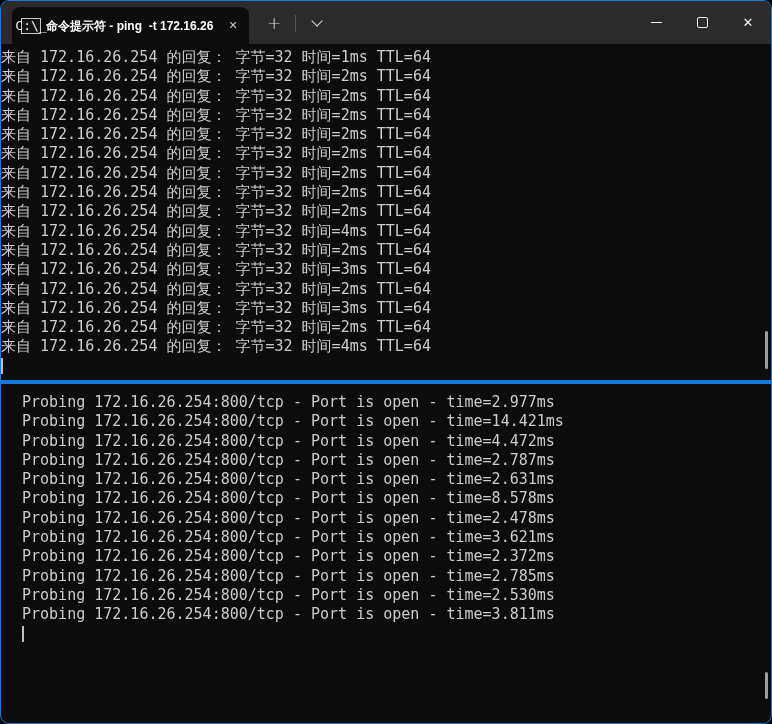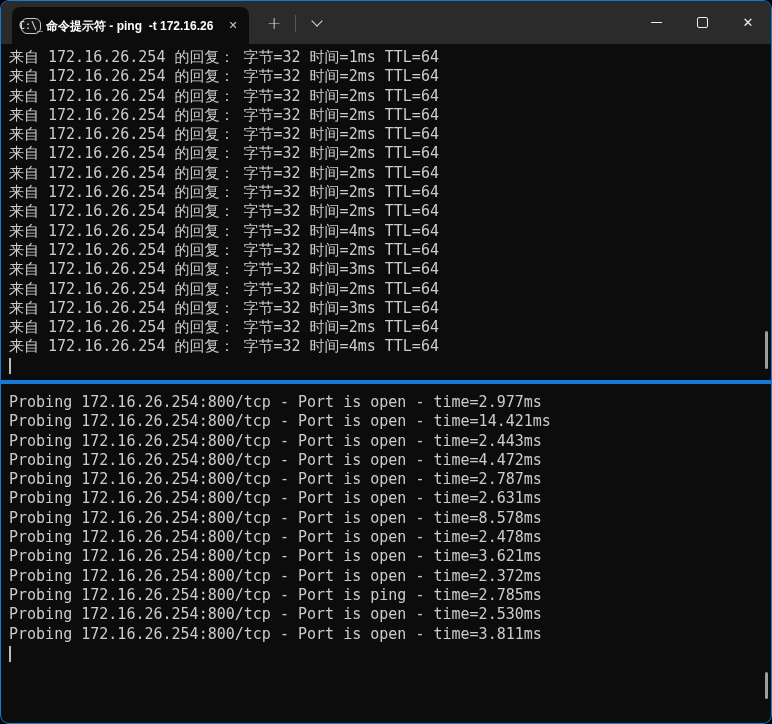--- a/index.html
+++ b/index.html
@@ -25,23 +25,23 @@
   .tab{
     width:237px;height:37px;margin-left:11px;
     background:var(--termbg);
     border-radius:8px 8px 0 0;
     display:flex;align-items:center;
     padding:0 6px 0 9px;box-sizing:border-box;
     cursor:default;
   }
   .cmd-icon{
     width:18px;height:14px;flex:0 0 auto;
-    border:1px solid #c9c9c9;border-radius:6px;
+    border:1px solid #c9c9c9;border-radius:0;
     background:#141414;color:#ececec;
-    font-size:10px;line-height:7px;
+    font-size:13px;line-height:7px;
     display:flex;align-items:center;justify-content:center;
     font-family:"DejaVu Sans Mono",monospace;
   }
   .tab-title{
     flex:1;margin-left:5px;
     color:#ffffff;
     font:600 12px/14px "Liberation Sans","DejaVu Sans",sans-serif;
     white-space:pre;overflow:hidden;
   }
   .tab-close{
@@ -69,22 +69,22 @@
   .tb-spacer{flex:1;}
   .win-controls{display:flex;align-self:flex-start;height:43px;}
   .win-btn{width:46px;height:43px;display:flex;align-items:center;justify-content:center;}
   .glyph-min{width:11px;height:1px;background:#ededed;}
   .glyph-max{width:9px;height:9px;border:1px solid #ededed;border-radius:2px;}
   .glyph-close{color:#ededed;font-size:13px;font-family:"DejaVu Sans",sans-serif;line-height:13px;}
   
   .pane{position:relative;background:var(--termbg);overflow:hidden;}
   .pane-top{height:336px;}
   .pane-divider{height:4px;background:var(--accent);}
-  .pane-bottom{height:324px;}
-  .term{padding:4px 8px 0 8px;color:var(--text);font-size:15px;}
+  .pane-bottom{height:324px;margin-left:21px;}
+  .term{padding:4px 8px 0 0;color:var(--text);font-size:15px;}
   .pane-bottom .term{padding-top:9px;}
   .line{height:19.3px;line-height:19.3px;white-space:pre;overflow:hidden;}
   .cursor-line{display:flex;align-items:center;}
   .cursor{display:inline-block;width:2px;height:16px;background:#bfbfbf;}
   .scroll-thumb{position:absolute;right:3px;width:3px;border-radius:2px;background:#9e9e9e;}
   .thumb-top{height:38px;bottom:11px;}
   .thumb-bottom{height:27px;bottom:9px;}
 </style>
 </head>
 <body>
@@ -143,29 +143,28 @@
     <div class="scroll-thumb thumb-top"></div>
   </div>
 
   <div class="pane-divider"></div>
 
   <div class="pane pane-bottom">
     <div class="term">
       <div>
           <div class="line">Probing 172.16.26.254:800/tcp - Port is open - time=2.977ms</div>
           <div class="line">Probing 172.16.26.254:800/tcp - Port is open - time=14.421ms</div>
-          <div class="line">Probing 172.16.26.254:800/tcp - Port is open - time=2.443ms</div>
           <div class="line">Probing 172.16.26.254:800/tcp - Port is open - time=4.472ms</div>
           <div class="line">Probing 172.16.26.254:800/tcp - Port is open - time=2.787ms</div>
           <div class="line">Probing 172.16.26.254:800/tcp - Port is open - time=2.631ms</div>
           <div class="line">Probing 172.16.26.254:800/tcp - Port is open - time=8.578ms</div>
           <div class="line">Probing 172.16.26.254:800/tcp - Port is open - time=2.478ms</div>
           <div class="line">Probing 172.16.26.254:800/tcp - Port is open - time=3.621ms</div>
           <div class="line">Probing 172.16.26.254:800/tcp - Port is open - time=2.372ms</div>
-          <div class="line">Probing 172.16.26.254:800/tcp - Port is ping - time=2.785ms</div>
+          <div class="line">Probing 172.16.26.254:800/tcp - Port is open - time=2.785ms</div>
           <div class="line">Probing 172.16.26.254:800/tcp - Port is open - time=2.530ms</div>
           <div class="line">Probing 172.16.26.254:800/tcp - Port is open - time=3.811ms</div>
         </div>
       <div class="line cursor-line">
         <span class="cursor"></span>
       </div>
     </div>
     <div class="scroll-thumb thumb-bottom"></div>
   </div>
 

